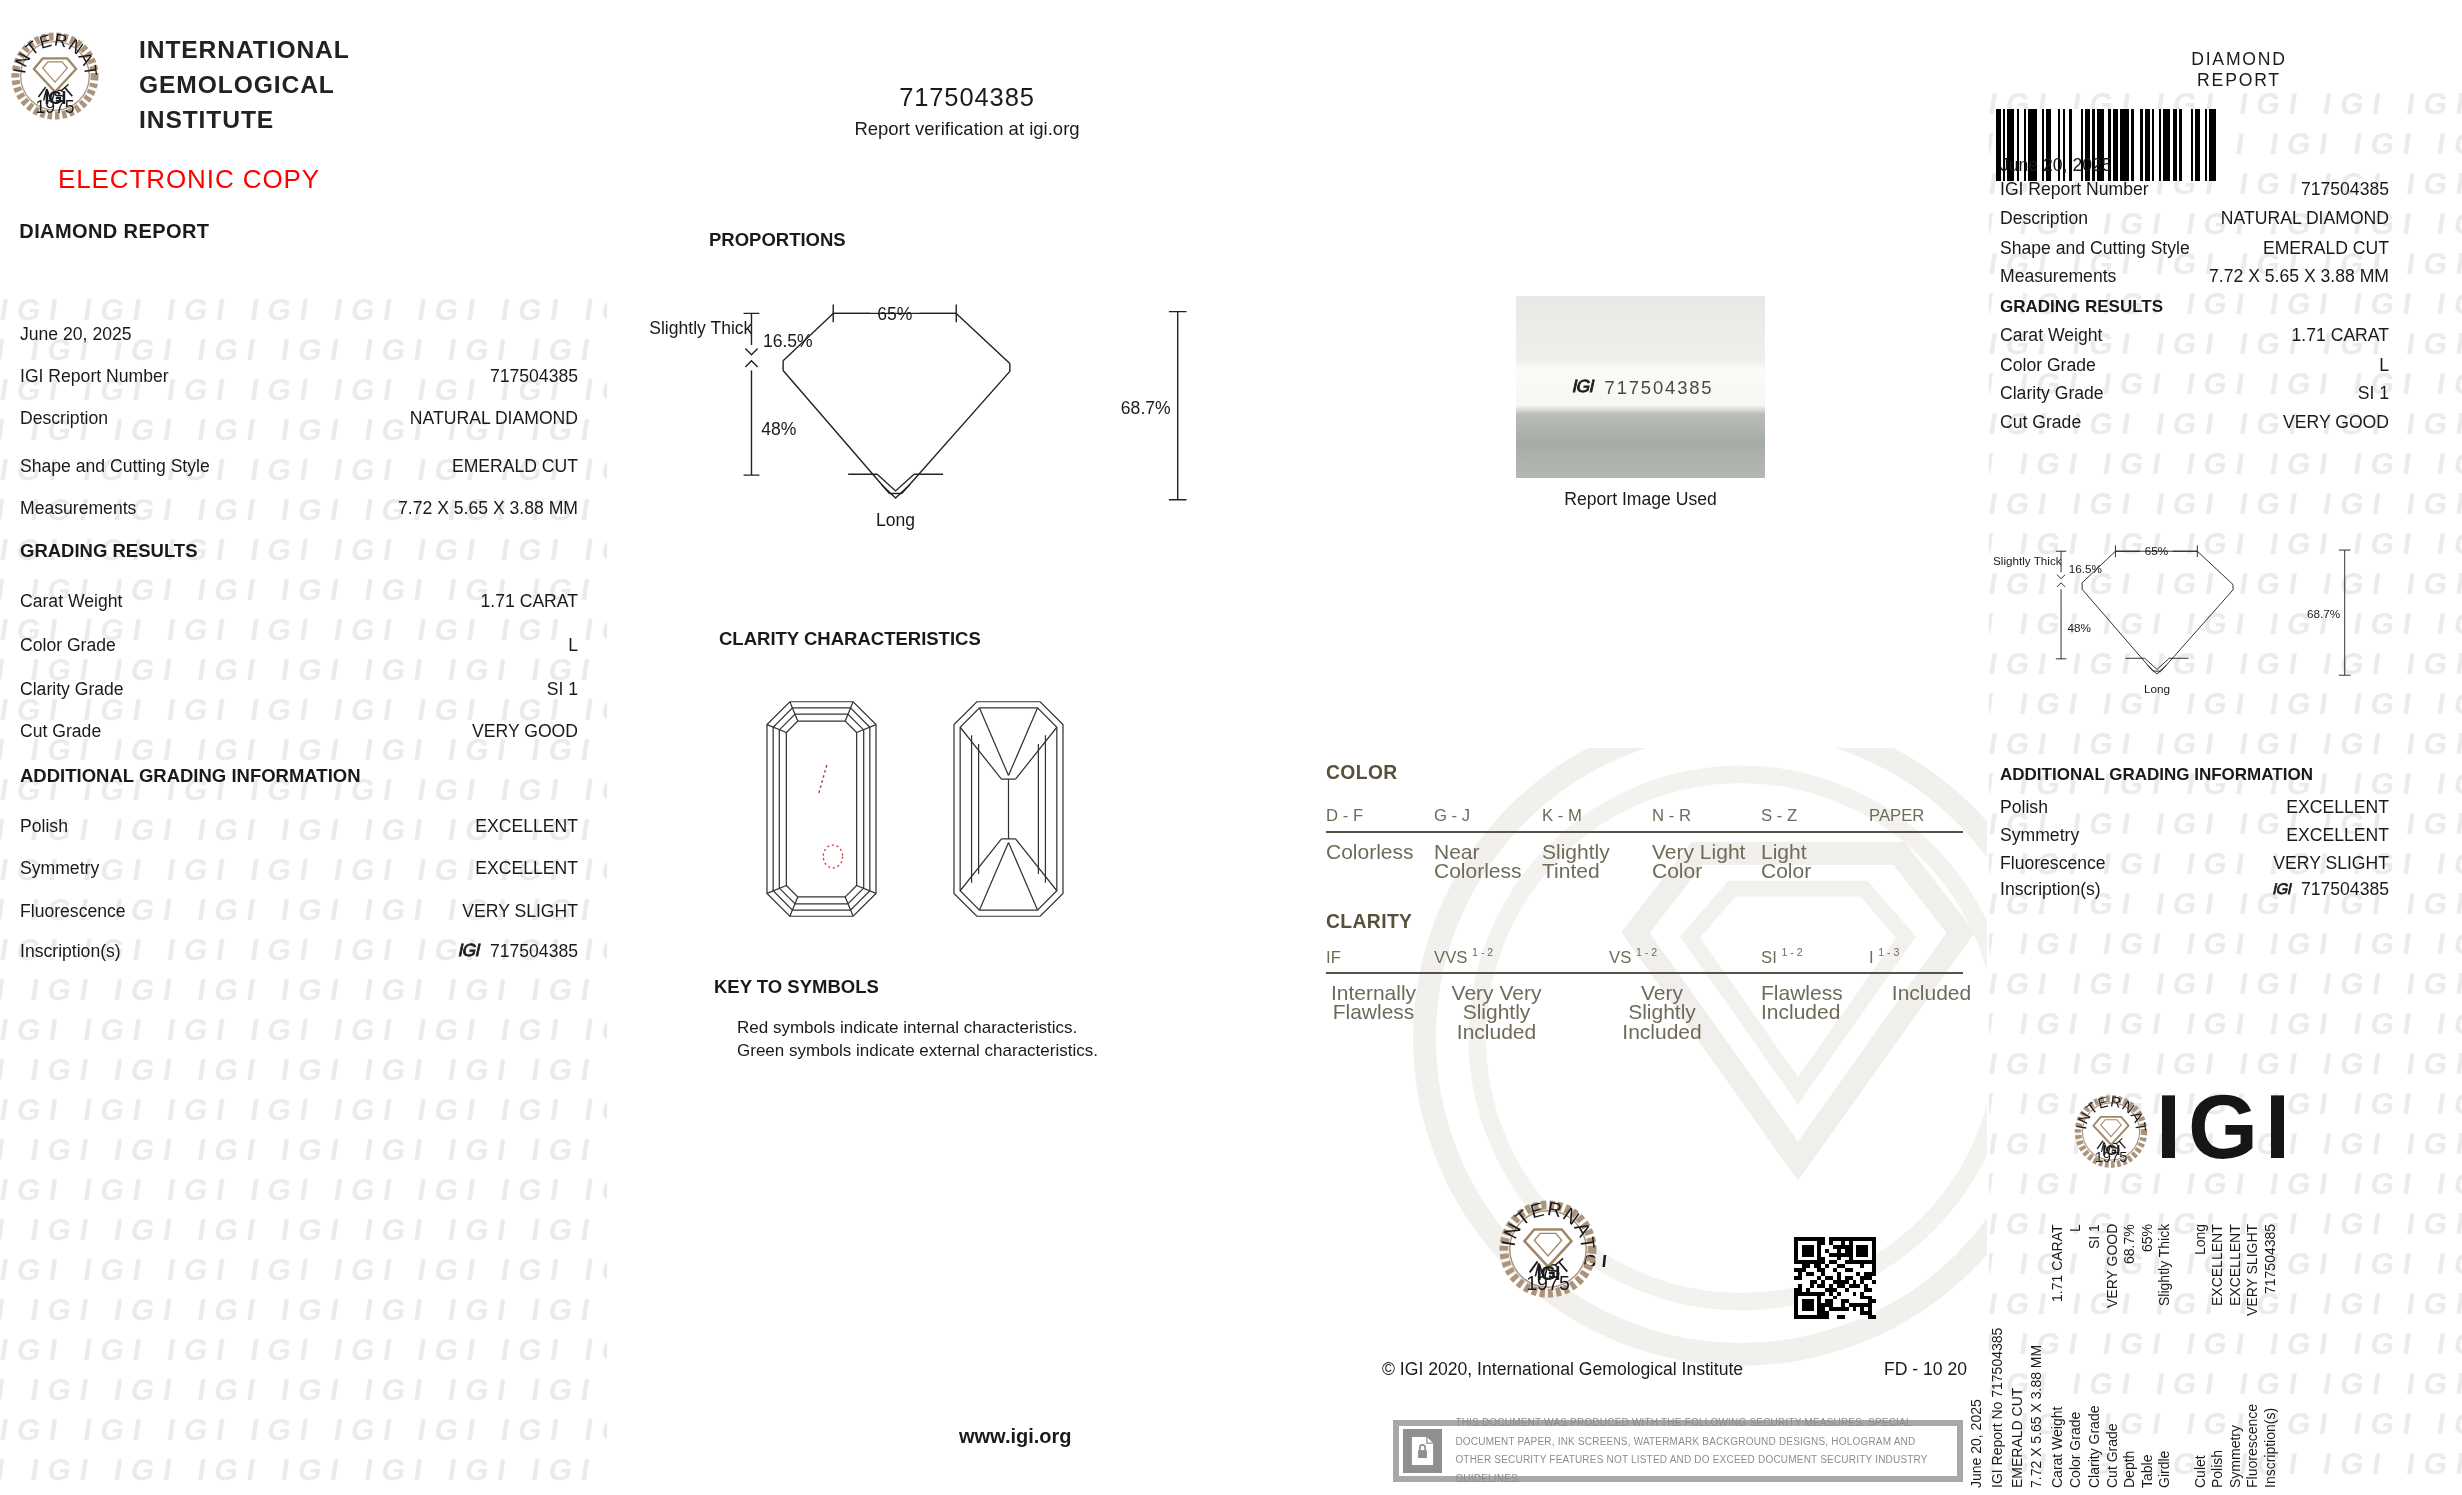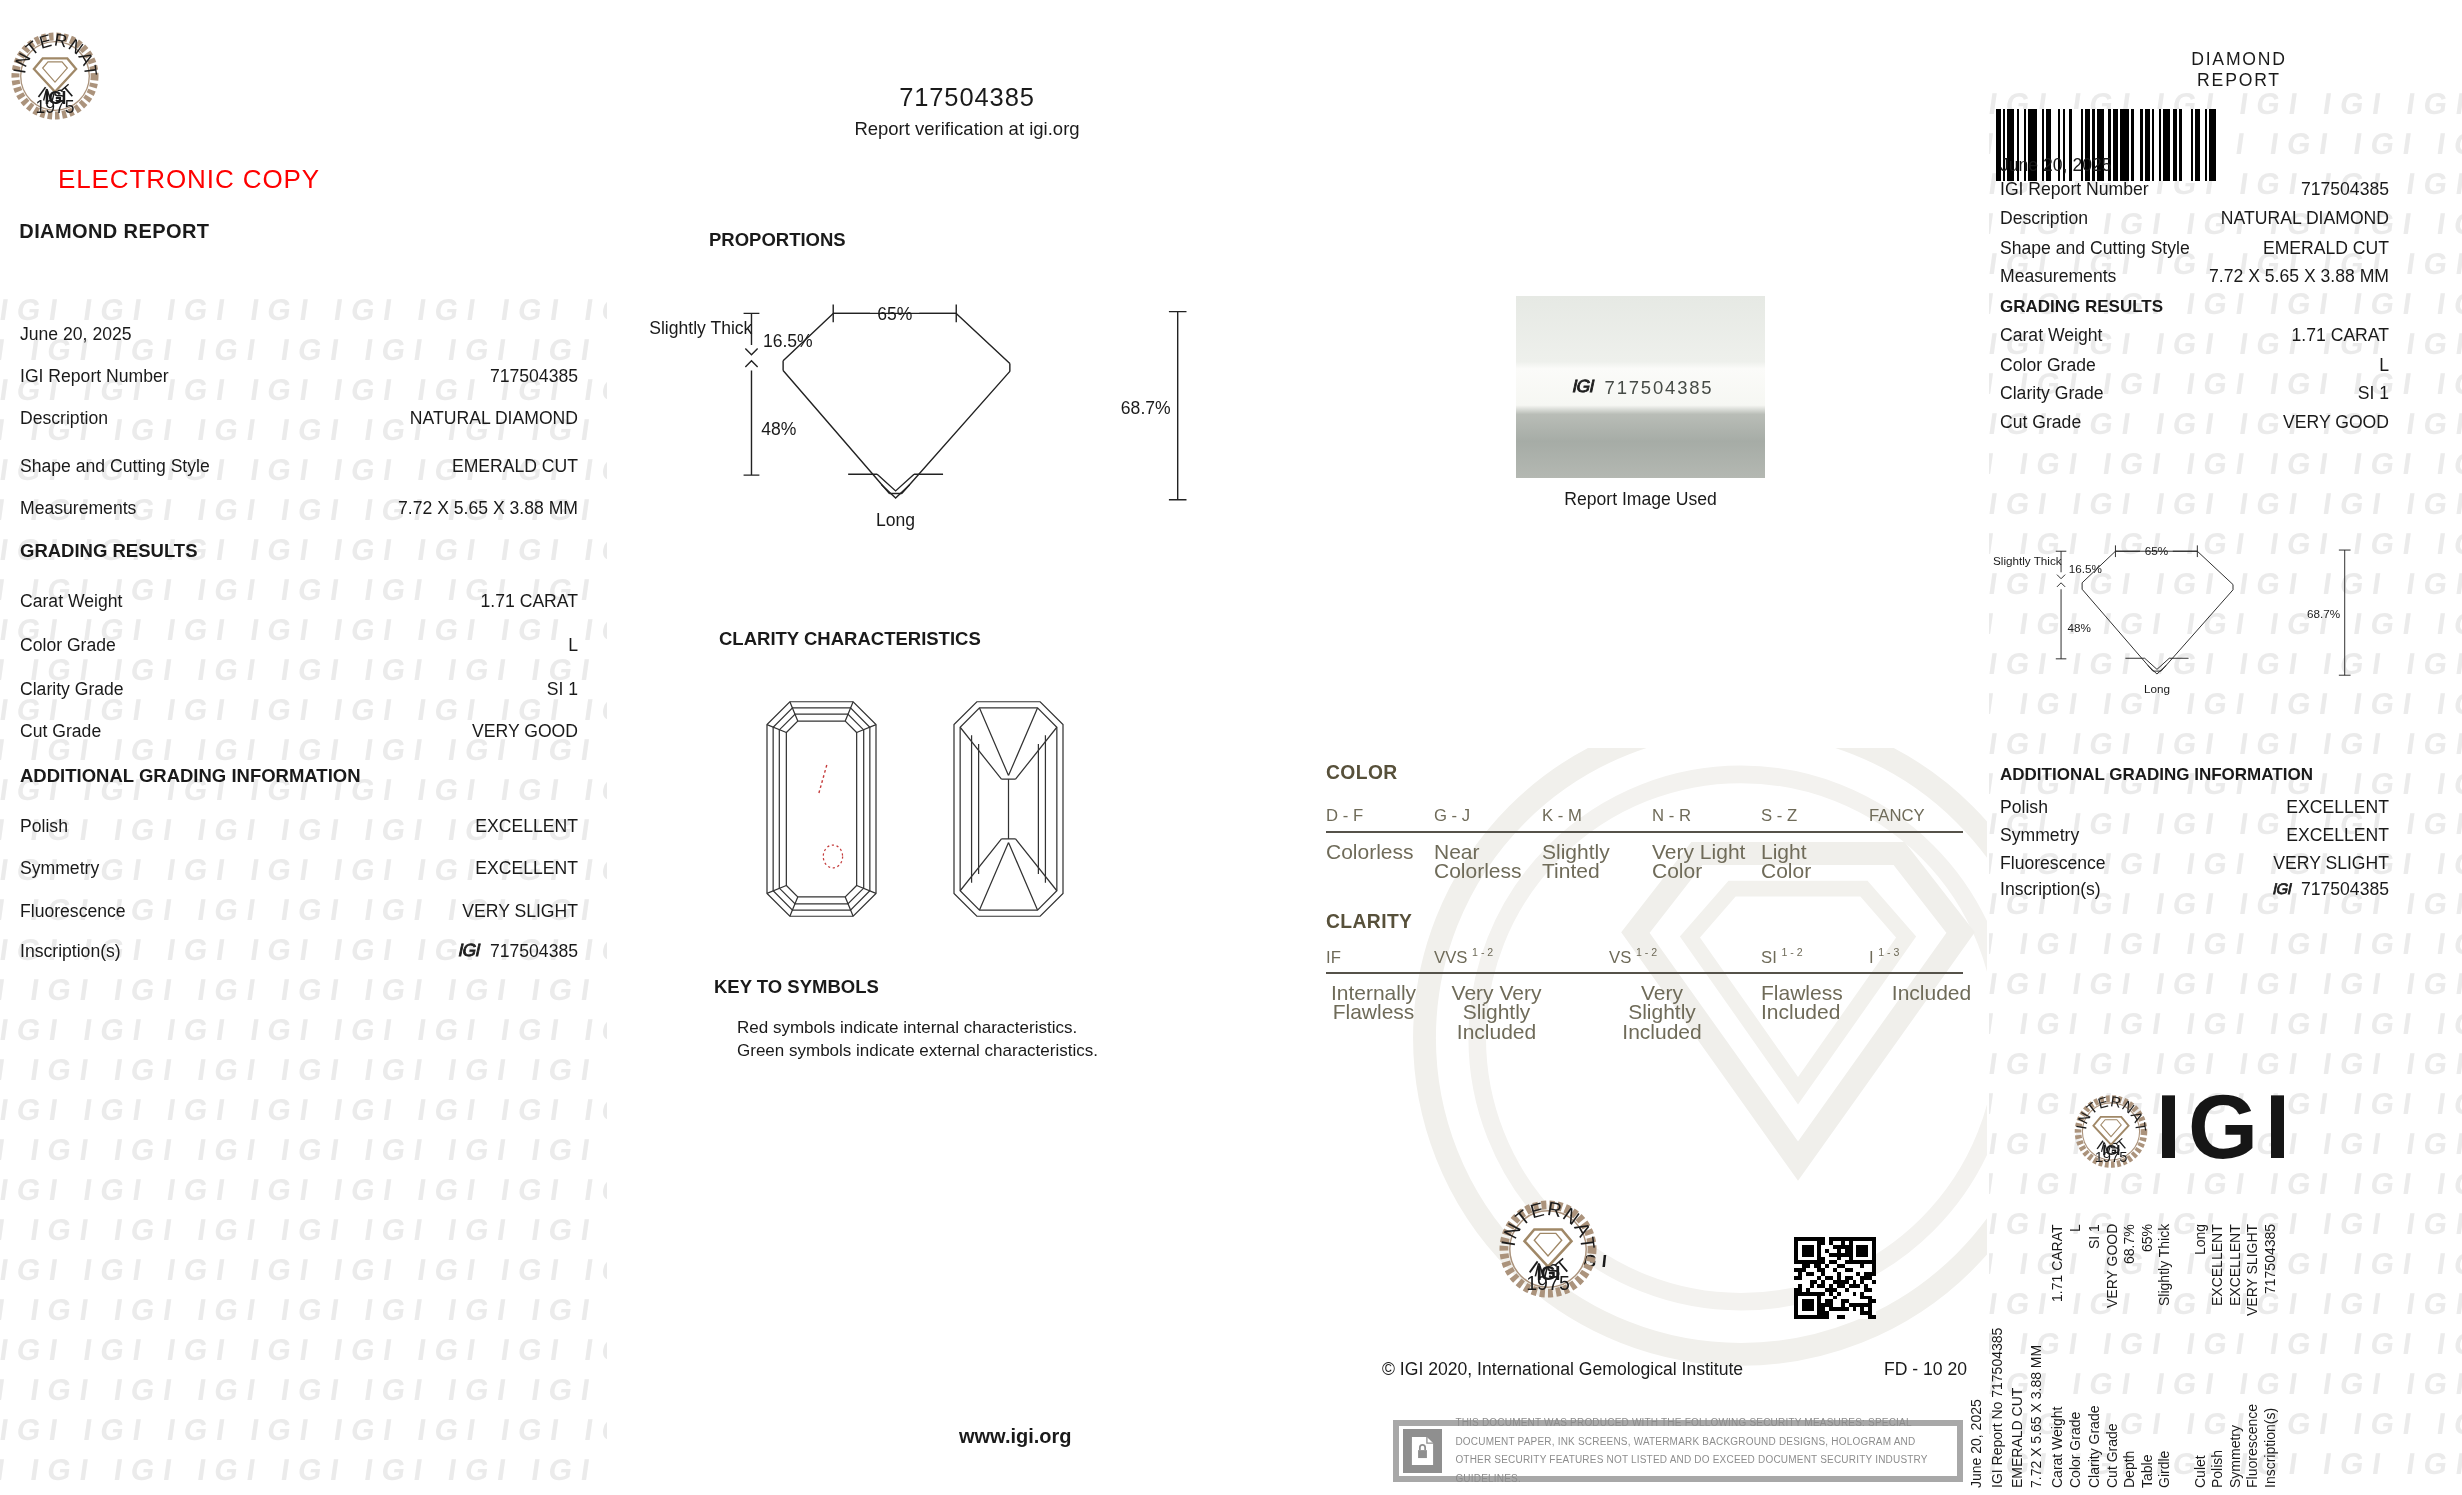--- a/index.html
+++ b/index.html
@@ -153,20 +153,25 @@
       <g transform="skewX(-12)">
         <text x="7" y="14" font-size="14" fill="none" stroke="#222" stroke-width="1" letter-spacing="-1">IGI</text>
       </g>
     </g>
   </defs>
 </svg>
 
 <svg class="abs" style="left:10.6px;top:24.6px" width="88" height="102" viewBox="0 0 100 116">
   <use href="#seal"></use>
 </svg>
+<div class="abs org-name" style="left:139px;top:32px;">
+  <div>INTERNATIONAL</div>
+  <div>GEMOLOGICAL</div>
+  <div>INSTITUTE</div>
+</div>
 <div class="abs ecopy" style="left:58px;top:164px;">ELECTRONIC COPY</div>
 <div class="abs doc-title" style="left:19.3px;top:220px;">DIAMOND REPORT</div>
 
 <div class="lrow" style="top:324px;">
       <span class="lbl">June 20, 2025</span>
     </div>
 
 <div class="lrow" style="top:366px;">
   <span class="lbl">IGI Report Number</span>
   <span class="val">717504385</span>
@@ -292,21 +297,21 @@
   </div>
 </div>
 <div class="caption">Report Image Used</div>
 
 <div class="scale-head" style="left:1326px;top:762px;">COLOR</div>
 <div class="scale-cell" style="left:1326px;top:806px;">D - F</div>
 <div class="scale-cell" style="left:1434px;top:806px;">G - J</div>
 <div class="scale-cell" style="left:1542px;top:806px;">K - M</div>
 <div class="scale-cell" style="left:1652px;top:806px;">N - R</div>
 <div class="scale-cell" style="left:1761px;top:806px;">S - Z</div>
-<div class="scale-cell" style="left:1869px;top:806px;">FANCY</div>
+<div class="scale-cell" style="left:1869px;top:806px;">PAPER</div>
 <div class="rule" style="top:831px;"></div>
 <div class="scale-desc" style="left:1326px;top:842px;">Colorless</div>
 <div class="scale-desc" style="left:1434px;top:842px;">Near Colorless</div>
 <div class="scale-desc" style="left:1542px;top:842px;">Slightly Tinted</div>
 <div class="scale-desc" style="left:1652px;top:842px;">Very Light Color</div>
 <div class="scale-desc" style="left:1761px;top:842px;">Light Color</div>
 
 <div class="scale-head" style="left:1326px;top:911px;">CLARITY</div>
 <div class="scale-cell" style="left:1326px;top:946px;"><span>IF</span><sup></sup></div>
 <div class="scale-cell" style="left:1434px;top:946px;"><span>VVS</span> <sup>1 - 2</sup></div>

